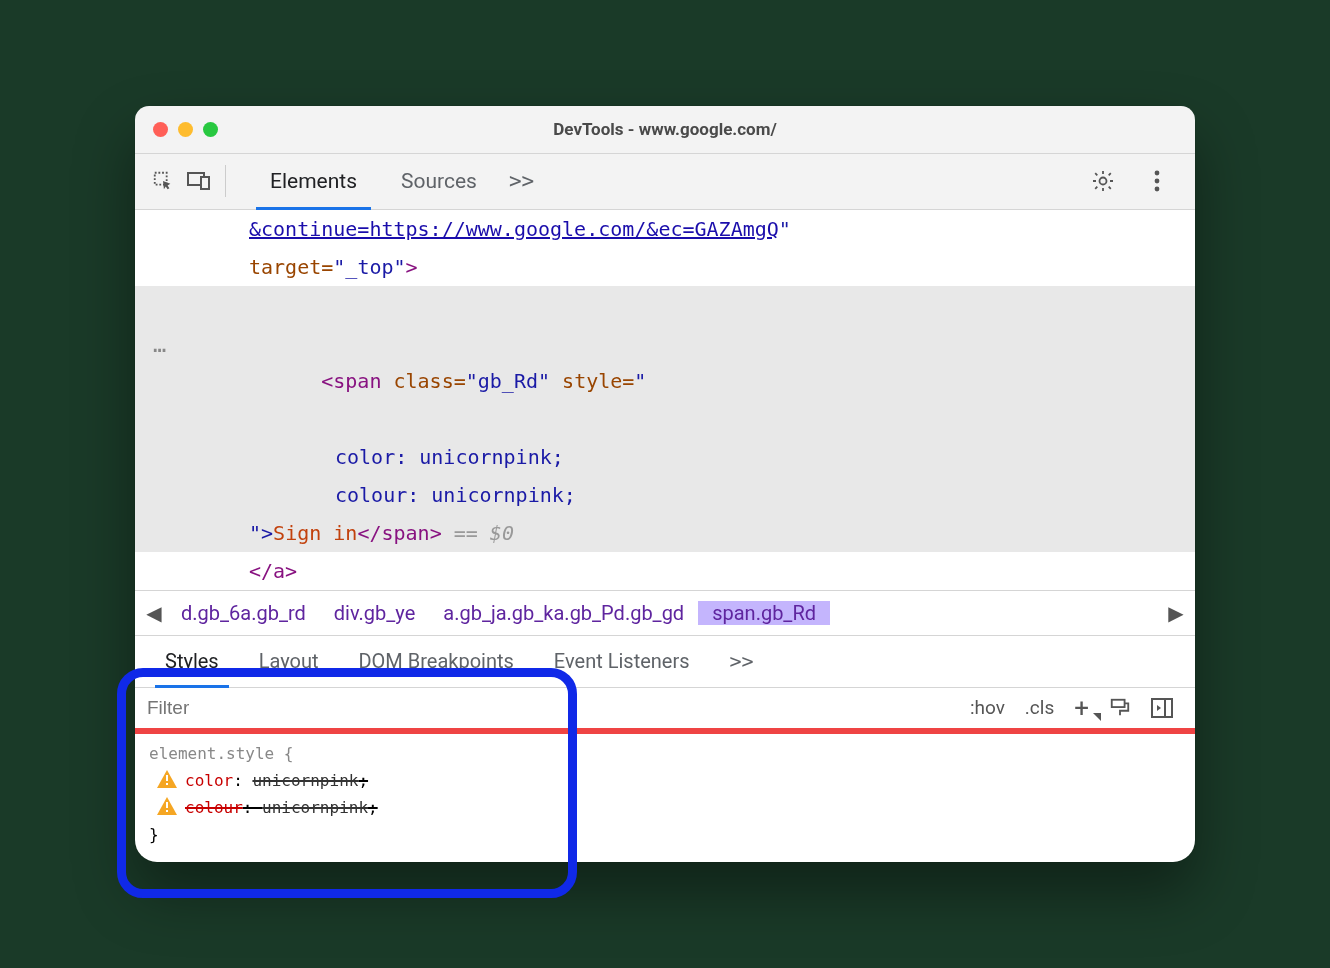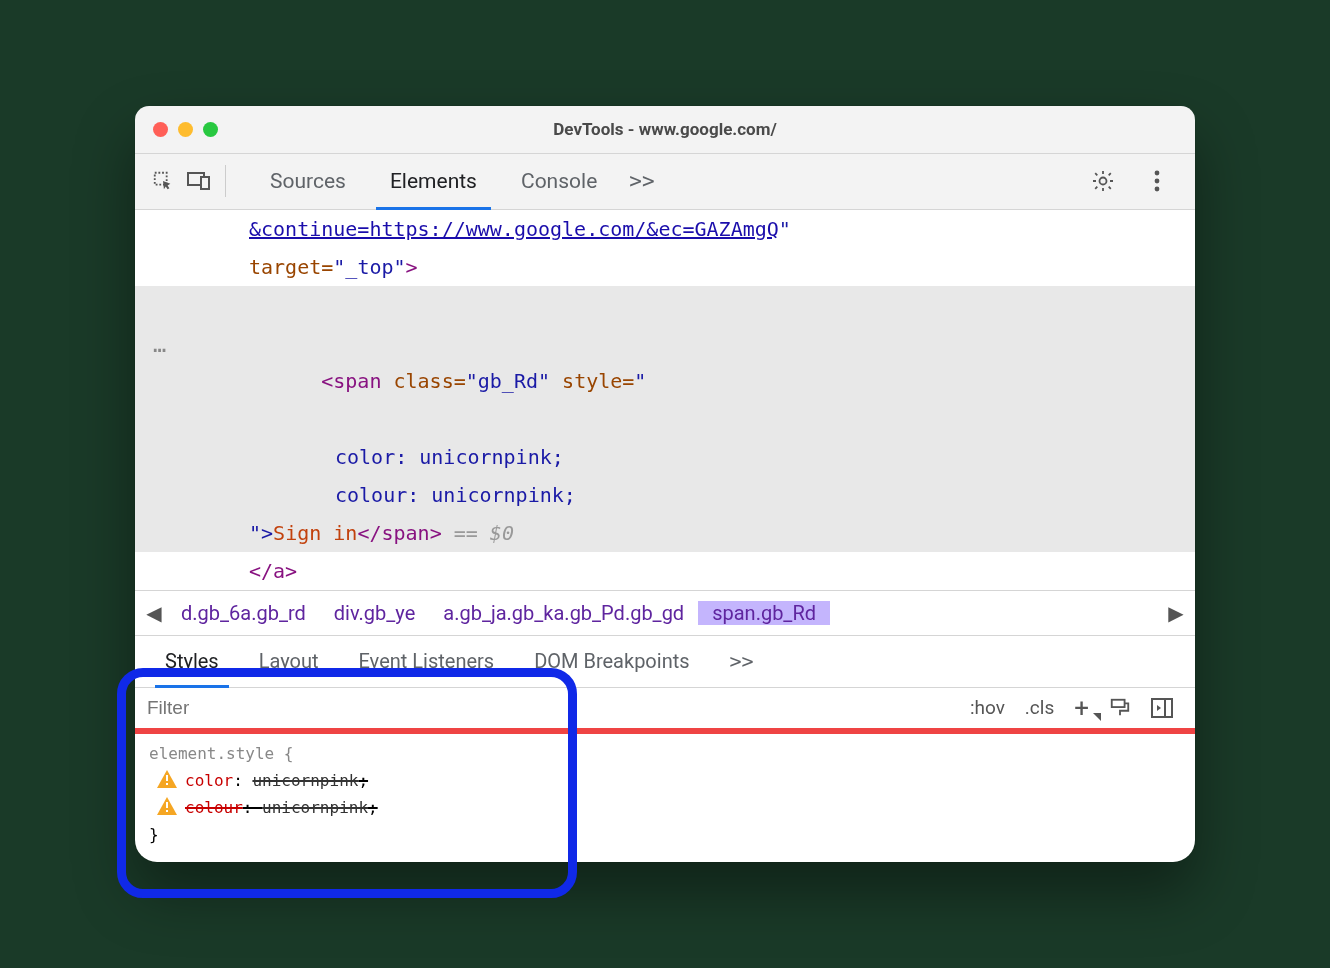--- a/index.html
+++ b/index.html
@@ -230,23 +230,22 @@
       </svg>
     </div>
     <div class="icon-btn">
       <svg width="24" height="20" viewBox="0 0 24 20" stroke="#555" stroke-width="2" fill="none">
         <rect x="1" y="2" width="16" height="12"></rect>
         <rect x="14" y="6" width="8" height="12" fill="#f3f3f3"></rect>
       </svg>
     </div>
     <div style="width:1px;height:32px;background:#ccc;margin:0 8px"></div>
     <div class="tabs">
+      <div class="tab active">Elements</div>
       <div class="tab">Sources</div>
-      <div class="tab active">Elements</div>
-      <div class="tab">Console</div>
       <div class="tab" style="font-family:monospace;padding:0 10px">&gt;&gt;</div>
     </div>
     <div class="toolbar-right">
       <div class="icon-btn">
         <svg width="24" height="24" viewBox="0 0 24 24" stroke="#555" stroke-width="1.8" fill="none">
           <circle cx="12" cy="12" r="3.5"></circle>
           <path d="M12 2v3M12 19v3M4.2 4.2l2.1 2.1M17.7 17.7l2.1 2.1M2 12h3M19 12h3M4.2 19.8l2.1-2.1M17.7 6.3l2.1-2.1"></path>
         </svg>
       </div>
       <div class="icon-btn">
@@ -279,22 +278,22 @@
     <div class="bc-item">div.gb_ye</div>
     <div class="bc-item">a.gb_ja.gb_ka.gb_Pd.gb_gd</div>
     <div class="bc-item active">span.gb_Rd</div>
     <div style="flex:1"></div>
     <div class="bc-nav">▶</div>
   </div>
 
   <div class="sub-tabs">
     <div class="sub-tab active">Styles</div>
     <div class="sub-tab">Layout</div>
+    <div class="sub-tab">DOM Breakpoints</div>
     <div class="sub-tab">Event Listeners</div>
-    <div class="sub-tab">DOM Breakpoints</div>
     <div class="sub-tab" style="font-family:monospace">&gt;&gt;</div>
   </div>
 
   <div class="styles-toolbar">
     <input class="filter-input" placeholder="Filter" style="">
     <div class="st-btn">:hov</div>
     <div class="st-btn">.cls</div>
     <div class="st-btn" style="font-size:26px;position:relative">
       <span>+</span>
       <svg width="8" height="8" viewBox="0 0 8 8" style="position:absolute;right:-2px;bottom:2px" fill="#555">

